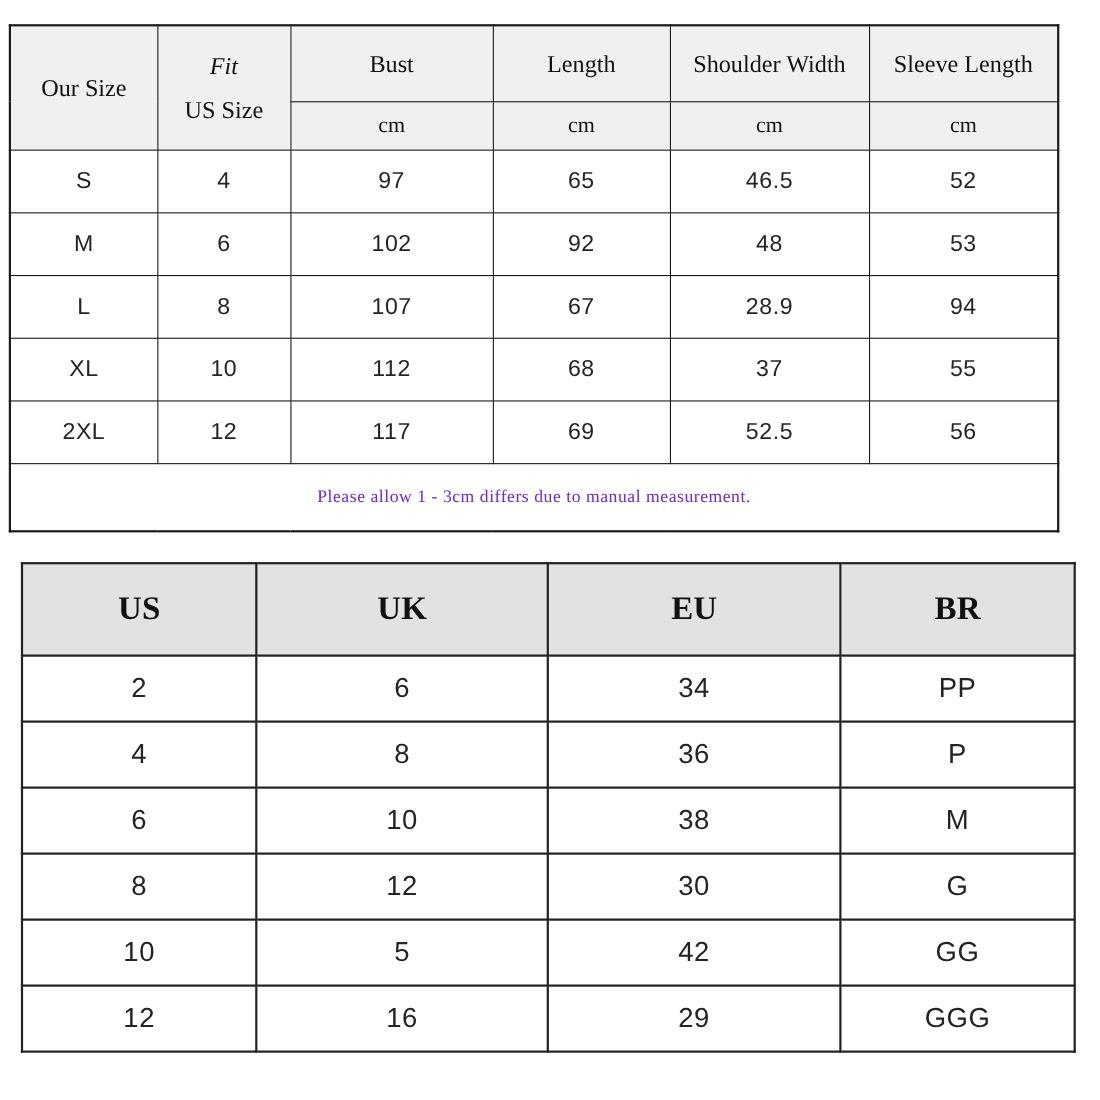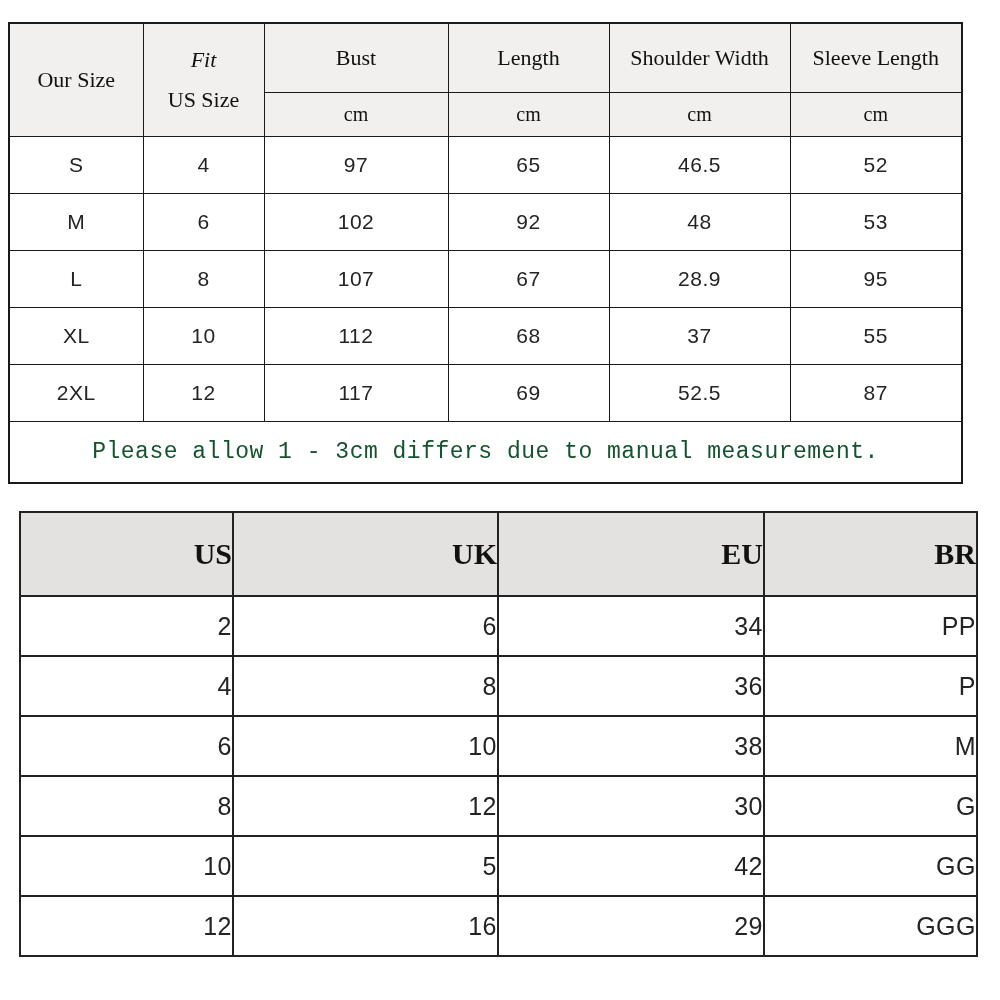--- a/index.html
+++ b/index.html
@@ -52,37 +52,37 @@
   }
   .size-table .data-cell {
     font-family: "Liberation Sans", "DejaVu Sans", sans-serif;
     font-size: 21px;
     color: #242424;
     letter-spacing: 0.5px;
     background: #ffffff;
   }
   .fit-line1 { margin-bottom: 14px; font-style: italic; }
   .note-cell {
-    font-family: Liberation Mono, monospace;
-    font-size: 23px;
-    color: #14532d;
+    font-family: Liberation Serif, serif;
+    font-size: 16px;
+    color: #6d28d9;
     letter-spacing: 0.5px;
     background: #ffffff;
   }
   
   .conv-table {
     position: absolute;
     left: 19px;
     top: 511px;
     width: 957px;
     border: 2px solid #222222;
   }
   .conv-table td, .conv-table th {
     border: 2px solid #222222;
-    text-align: right;
+    text-align: center;
     vertical-align: middle;
     padding: 0;
     overflow: hidden;
   }
   .conv-table .head-cell {
     background: #e3e2e0;
     font-family: "Liberation Serif", "DejaVu Serif", serif;
     font-size: 30px;
     font-weight: 700;
     color: #111111;
@@ -145,37 +145,37 @@
         <td class="data-cell">92</td>
         <td class="data-cell">48</td>
         <td class="data-cell">53</td>
       </tr>
       <tr class="row-data">
         <td class="data-cell">L</td>
         <td class="data-cell">8</td>
         <td class="data-cell">107</td>
         <td class="data-cell">67</td>
         <td class="data-cell">28.9</td>
-        <td class="data-cell">95</td>
+        <td class="data-cell">94</td>
       </tr>
       <tr class="row-data">
         <td class="data-cell">XL</td>
         <td class="data-cell">10</td>
         <td class="data-cell">112</td>
         <td class="data-cell">68</td>
         <td class="data-cell">37</td>
         <td class="data-cell">55</td>
       </tr>
       <tr class="row-data">
         <td class="data-cell">2XL</td>
         <td class="data-cell">12</td>
         <td class="data-cell">117</td>
         <td class="data-cell">69</td>
         <td class="data-cell">52.5</td>
-        <td class="data-cell">87</td>
+        <td class="data-cell">56</td>
       </tr>
 
       <tr class="row-note">
         <td class="note-cell" colspan="6">Please allow 1 - 3cm differs due to manual measurement.</td>
       </tr>
     </tbody>
   </table>
 
   <table class="conv-table">
     <colgroup>

